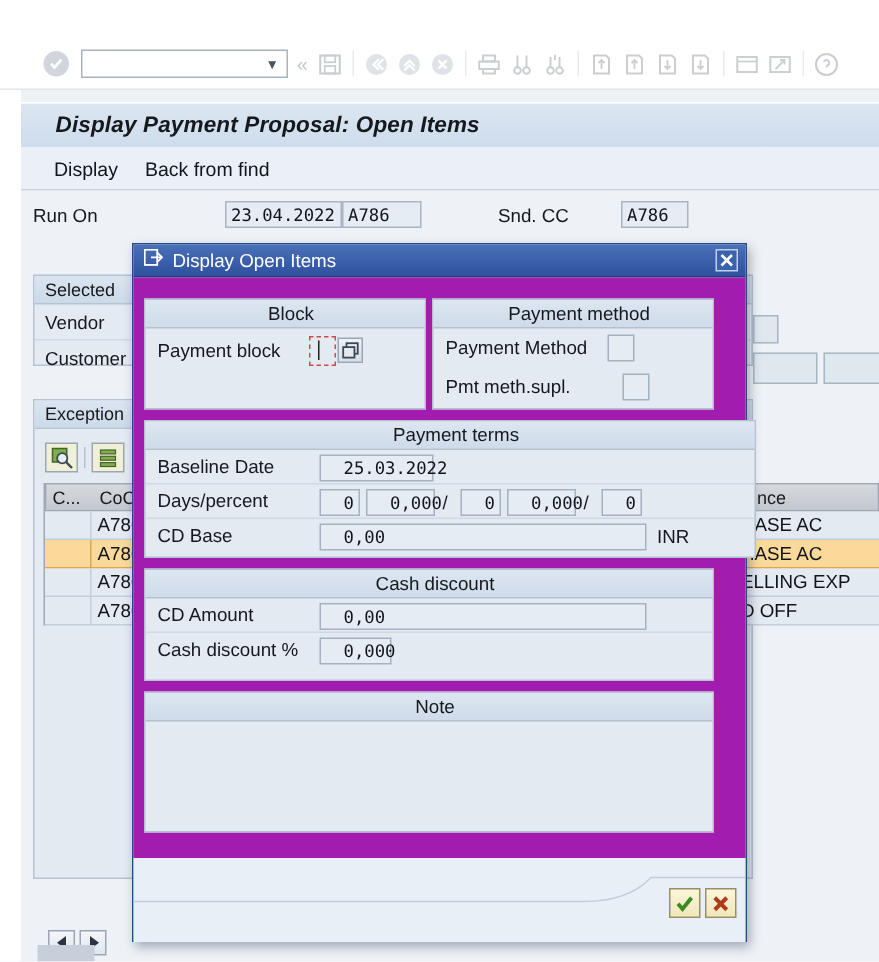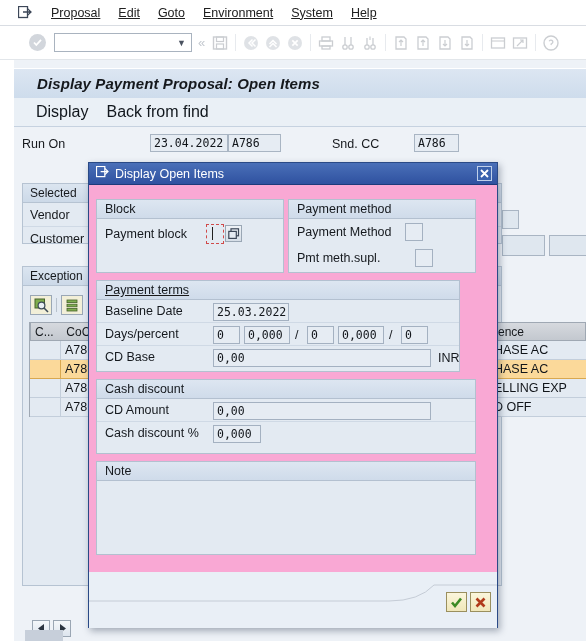--- a/index.html
+++ b/index.html
@@ -55,21 +55,21 @@
   }
   .titleband .ttl{
     margin-left:23px;line-height:30px;font-size:15px;font-weight:bold;font-style:italic;
     color:#15181c;letter-spacing:.1px;
   }
   .actionbar{
     position:absolute;left:14px;top:98px;width:572px;height:29px;
     background:#eaf0f6;border-bottom:1px solid #c6d2e0;box-sizing:border-box;
     display:flex;align-items:center;
   }
-  .act{margin-left:22px;font-size:16px;color:#10161c;}
+  .act{margin-left:22px;font-size:13px;color:#10161c;}
   .act+.act{margin-left:18px;}
 
   
   .runrow{position:absolute;left:14px;top:127px;width:572px;height:35px;background:#eef2f7;}
   .lbl{position:absolute;font-size:12.5px;color:#16191d;}
   .fld{
     position:absolute;border:1px solid #a9b5c3;background:#e6ecf3;
     font-family:"DejaVu Sans Mono","Liberation Mono",monospace;font-size:11.5px;color:#11151a;
     box-sizing:border-box;display:flex;align-items:center;padding-left:3px;
   }
@@ -113,36 +113,36 @@
     height:22px;background:linear-gradient(#4a70b8,#2f51a0);
     display:flex;align-items:center;justify-content:space-between;
     border-bottom:1px solid #1d3a7a;box-sizing:border-box;
   }
   .dlg-tb-left{display:flex;align-items:center;gap:6px;padding-left:7px;}
   .dlg-tb-title{color:#ffffff;font-size:12.5px;white-space:nowrap;}
   .dlg-close{
     width:15px;height:15px;margin-right:5px;background:#3a62ad;border:1px solid #bfd0ea;
     display:flex;align-items:center;justify-content:center;box-sizing:border-box;
   }
-  .dlg-body{position:relative;height:443px;background:#f9a8d4;}
+  .dlg-body{position:relative;height:443px;background:#a21caf;text-align:center;}
 
   
   .panel{position:absolute;border:1px solid #b3c0d0;background:#e3eaf2;box-sizing:border-box;}
   .panel-hd{
     height:19px;background:linear-gradient(#dde6f1,#cfdbea);
     border-bottom:1px solid #b3c0d0;font-size:12.5px;color:#15191e;
     padding-left:8px;line-height:19px;box-sizing:border-box;white-space:nowrap;
   }
   .prow{position:relative;height:23px;border-bottom:1px solid #cfd9e5;box-sizing:border-box;}
   .prow.nb{border-bottom:none;}
   .plabel{position:absolute;left:8px;top:0;line-height:23px;font-size:12.5px;color:#15191e;white-space:nowrap;}
   .pinput{
     position:absolute;border:1px solid #a4b1c1;background:#e6ecf3;box-sizing:border-box;
     font-family:"DejaVu Sans Mono","Liberation Mono",monospace;font-size:11.5px;color:#11151a;
-    display:flex;align-items:center;padding-left:3px;
+    display:flex;align-items:center;padding-left:15px;
   }
   .pinput.blank{background:#e6ecf3;}
   .slash{position:absolute;font-size:12.5px;color:#15191e;line-height:18px;}
   .unit{position:absolute;font-size:12.5px;color:#15191e;line-height:18px;}
 
   
   .focusbox{
     position:absolute;border:1px dashed #d04a4a;box-sizing:border-box;
   }
   .focusbox .caret{
@@ -175,34 +175,20 @@
     background:linear-gradient(#fbf6dc,#f0e7b9);box-sizing:border-box;
     display:flex;align-items:center;justify-content:center;
   }
   .statusnub{position:absolute;left:25px;bottom:0;width:38px;height:11px;background:#c7cfda;}
 </style>
 </head>
 <body>
 
 <div class="app">
 
-  <div class="menubar">
-    <span class="menu-logo">
-      <svg width="14" height="13" viewBox="0 0 14 13">
-        <rect x="0.5" y="0.5" width="9" height="11" fill="none" stroke="#3c4758" stroke-width="1.3"></rect>
-        <path d="M5 6 L13 6 M9.5 2.6 L13 6 L9.5 9.4" fill="none" stroke="#3c4758" stroke-width="1.3"></path>
-      </svg>
-    </span>
-    <div class="menu-item"><span class="u">Proposal</span></div>
-    <div class="menu-item"><span class="u">Edit</span></div>
-    <div class="menu-item"><span class="u">Goto</span></div>
-    <div class="menu-item"><span class="u">Environment</span></div>
-    <div class="menu-item"><span class="u">System</span></div>
-    <div class="menu-item"><span class="u">Help</span></div>
-  </div>
 
   <div class="toolbar">
     <div class="tb-ok">
       <svg width="11" height="11" viewBox="0 0 11 11">
           <path d="M2 5.5 L4.3 8 L9 2.8" fill="none" stroke="#ffffff" stroke-width="1.8"></path>
         </svg>
     </div>
     <div class="cmdfield">
       <span class="cmd-caret">▼</span>
     </div>
@@ -455,21 +441,21 @@
         <div class="prow" style="height:26px;border-bottom:none;">
           <span class="plabel" style="line-height:26px;">Payment Method</span>
           <span class="pinput blank" style="left:116px;top:4px;width:18px;height:18px;"></span>
         </div>
         <div class="prow nb" style="height:26px;">
           <span class="plabel" style="line-height:26px;">Pmt meth.supl.</span>
           <span class="pinput blank" style="left:126px;top:4px;width:18px;height:18px;"></span>
         </div>
       </div>
 
-      <div class="panel" style="left:7px;top:95px;width:364px;height:92px;text-decoration:underline;">
+      <div class="panel" style="left:7px;top:95px;width:408px;height:92px;">
         <div class="panel-hd">Payment terms</div>
         <div class="prow">
           <span class="plabel">Baseline Date</span>
           <span class="pinput" style="left:116px;top:3px;width:76px;height:18px;">25.03.2022</span>
         </div>
         <div class="prow">
           <span class="plabel">Days/percent</span>
           <span class="pinput" style="left:116px;top:3px;width:27px;height:18px;">0</span>
           <span class="pinput" style="left:147px;top:3px;width:46px;height:18px;">0,000</span>
           <span class="slash" style="left:198px;top:3px;">/</span>

